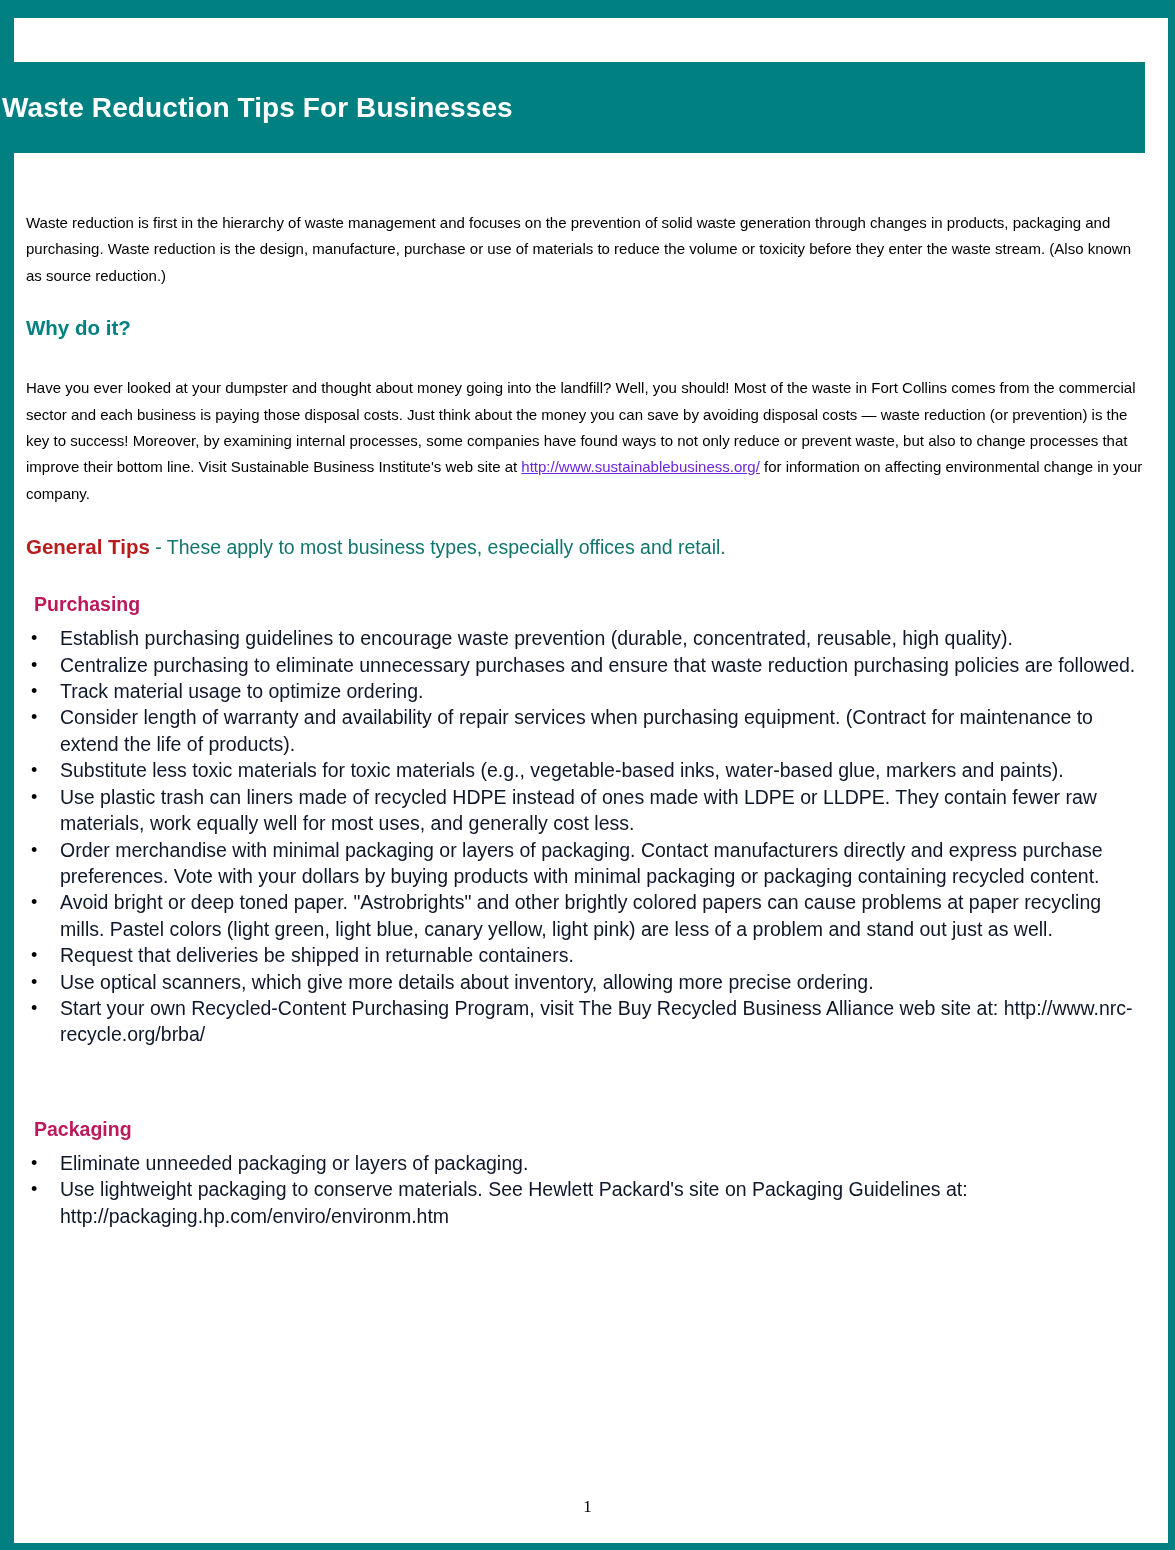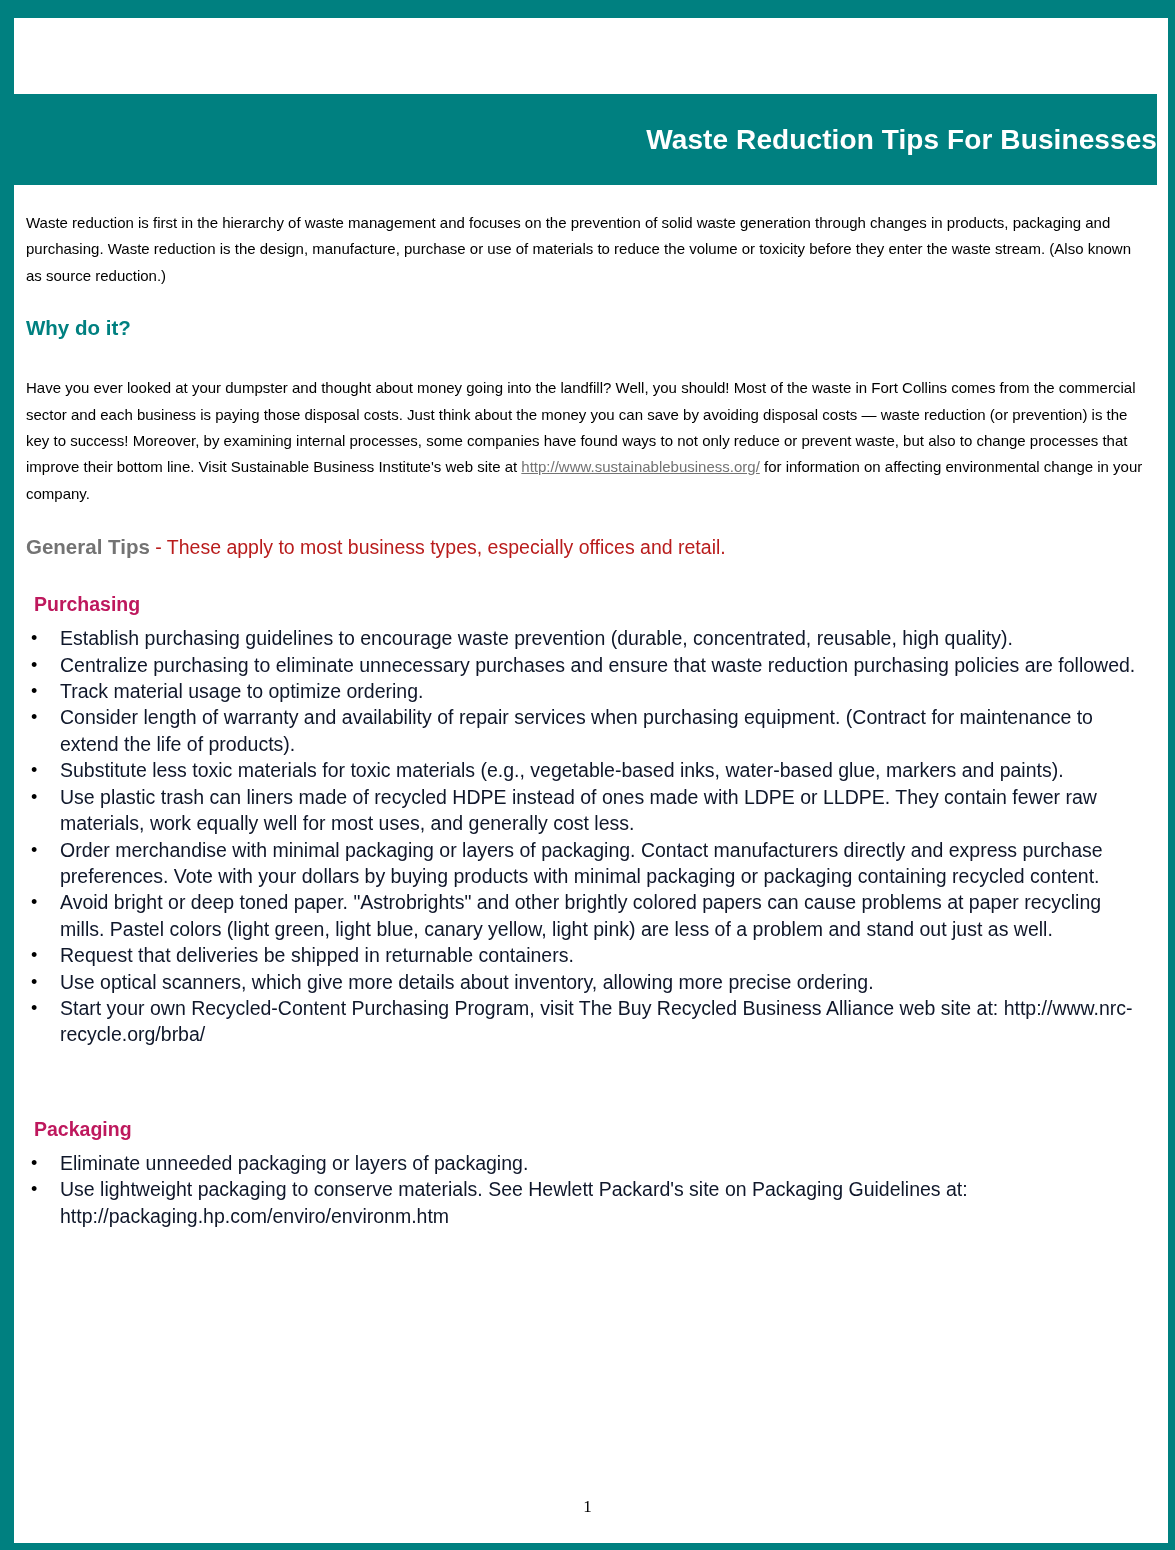--- a/index.html
+++ b/index.html
@@ -65,29 +65,28 @@
     left: 0;
     bottom: 0;
     width: 1175px;
     height: 7px;
     background: #008080;
   }
 
   
   .title-banner {
     position: absolute;
-    left: 14px;
+    left: 2px;
     top: 62px;
     width: 1143px;
     height: 91px;
     background: #008080;
     display: flex;
     align-items: center;
-    justify-content: flex-end;
-    margin-top: 32px;
+    justify-content: flex-start;
   }
   .title-banner h1 {
     margin: 0;
     color: #ffffff;
     font-size: 28px;
     font-weight: bold;
     font-family: "Liberation Sans", sans-serif;
     letter-spacing: 0.1px;
   }
 
@@ -131,31 +130,31 @@
 
   .general-tips-line {
     margin: 0;
     font-size: 20.5px;
     line-height: 27px;
     color: #000000;
     font-family: "Liberation Sans", sans-serif;
   }
   .general-tips-line .gt-label {
     font-weight: bold;
-    color: #737373;
+    color: #b91c1c;
     text-align: right;
   }
   .general-tips-line .gt-rest {
     font-weight: normal;
-    color: #b91c1c;
+    color: #0f766e;
     font-size: 19.5px;
   }
 
   a.doc-link {
-    color: #737373;
+    color: #6d28d9;
     text-decoration: underline;
   }
 
   ul.tips-list {
     margin: 0;
     padding: 0;
     list-style: none;
   }
   ul.tips-list li {
     position: relative;

